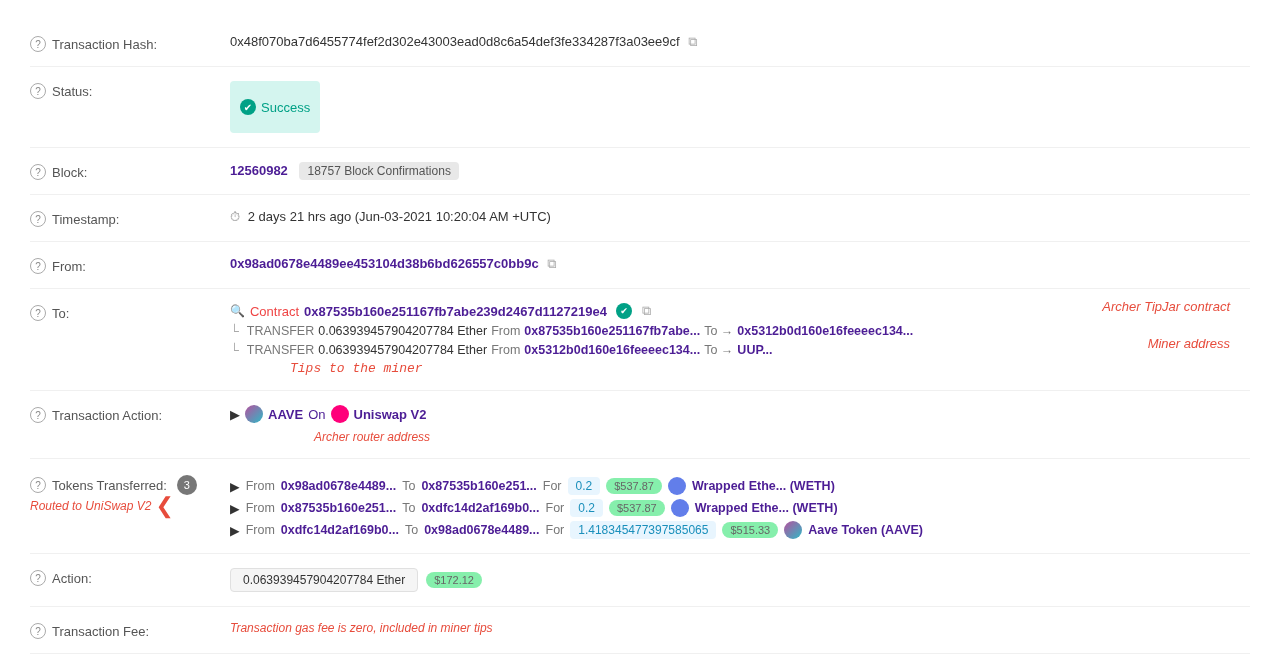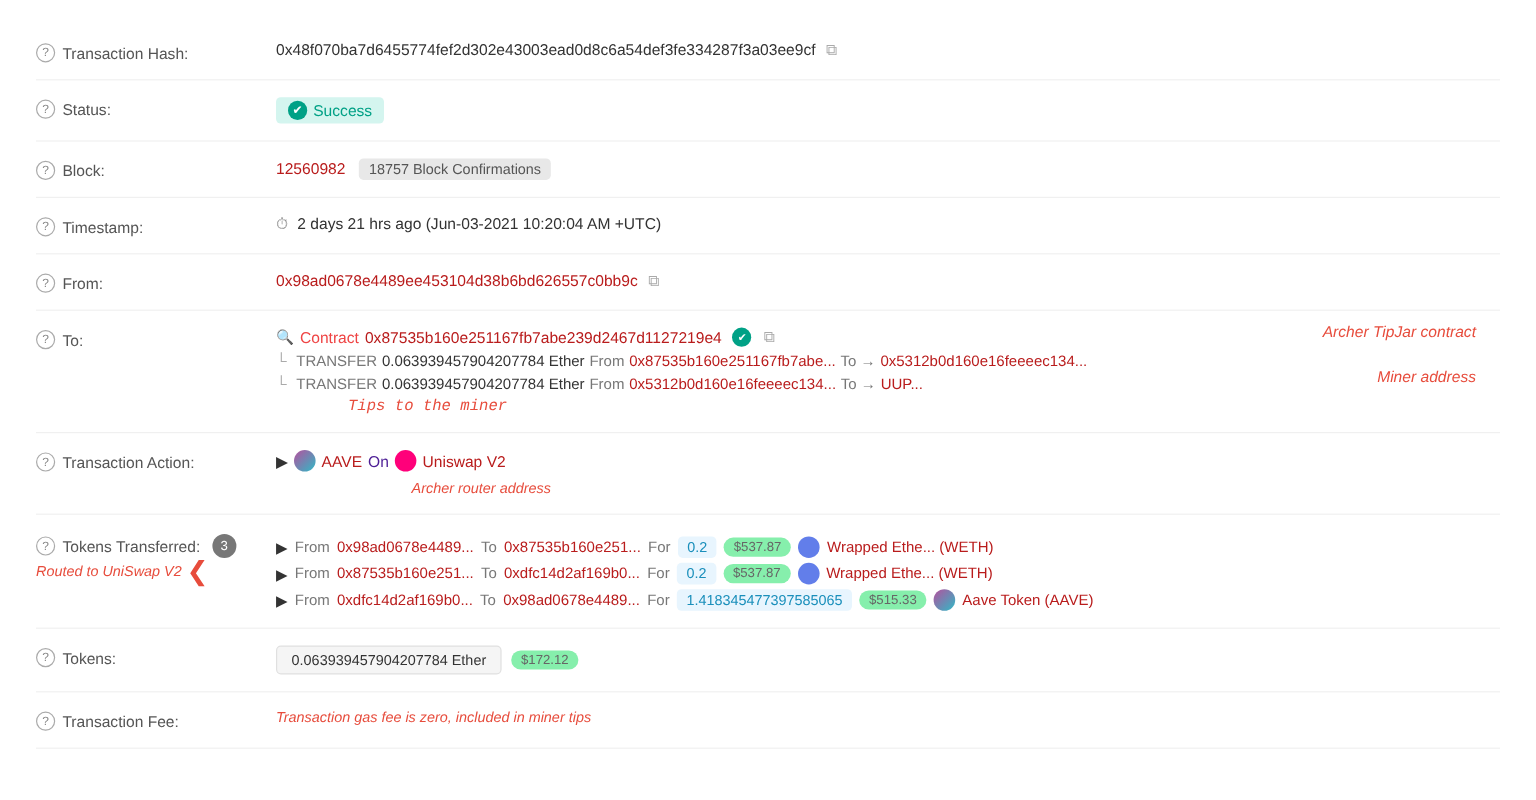--- a/index.html
+++ b/index.html
@@ -37,31 +37,32 @@
       font-size: 10px;
       color: #888;
       cursor: help;
     }
     .value {
       flex: 1;
       color: #333;
       word-break: break-all;
     }
     .link {
-      color: #b91c1c;
+      color: #4c1d95;
       text-decoration: none;
+      font-weight: bold;
     }
     .badge-success {
       display: inline-flex;
       align-items: center;
       gap: 5px;
       background: #d4f5ef;
       color: #00a186;
       border-radius: 4px;
-      padding: 3px 10px;
+      padding: 18px 10px;
       font-size: 13px;
     }
     .badge-success::before {
       content: '✔';
       background: #00a186;
       color: #fff;
       border-radius: 50%;
       width: 16px;
       height: 16px;
       display: inline-flex;
@@ -300,21 +301,21 @@
   <div class="value">
     <div class="swap-action">
       <span>▶</span>
       <span class="aave-circle"></span>
       <a href="#" class="link">AAVE</a>
       <span style="color:#4c1d95;">On</span>
       <span class="uni-circle"></span>
       <a href="#" class="link">Uniswap V2</a>
     </div>
     <div style="margin-top:6px;">
-      <span class="annotation" style="margin-left:113px;">Archer router address</span>
+      <span class="annotation" style="margin-left:84px;">Archer router address</span>
     </div>
   </div>
 </div>
 
 <div class="row" style="position:relative;">
   <div class="label">
     <span class="question-icon">?</span>
     <span>Tokens Transferred:</span>
     <span style="display:inline-flex;align-items:center;justify-content:center;width:20px;height:20px;background:#777;color:#fff;border-radius:50%;font-size:11px;margin-left:4px;">3</span>
   </div>
@@ -362,21 +363,21 @@
     <div style="position:absolute;left:-200px;top:50%;transform:translateY(-50%);display:flex;align-items:center;gap:4px;">
       <span class="annotation">Routed to UniSwap V2</span>
       <span style="color:#e74c3c;font-size:22px;">❮</span>
     </div>
   </div>
 </div>
 
 <div class="row">
   <div class="label">
     <span class="question-icon">?</span>
-    <span>Tokens:</span>
+    <span>Action:</span>
   </div>
   <div class="value">
     <div class="value-box">
       <span class="ether-value-badge">0.063939457904207784 Ether</span>
       <span class="dollar-badge">$172.12</span>
     </div>
   </div>
 </div>
 
 <div class="row">

